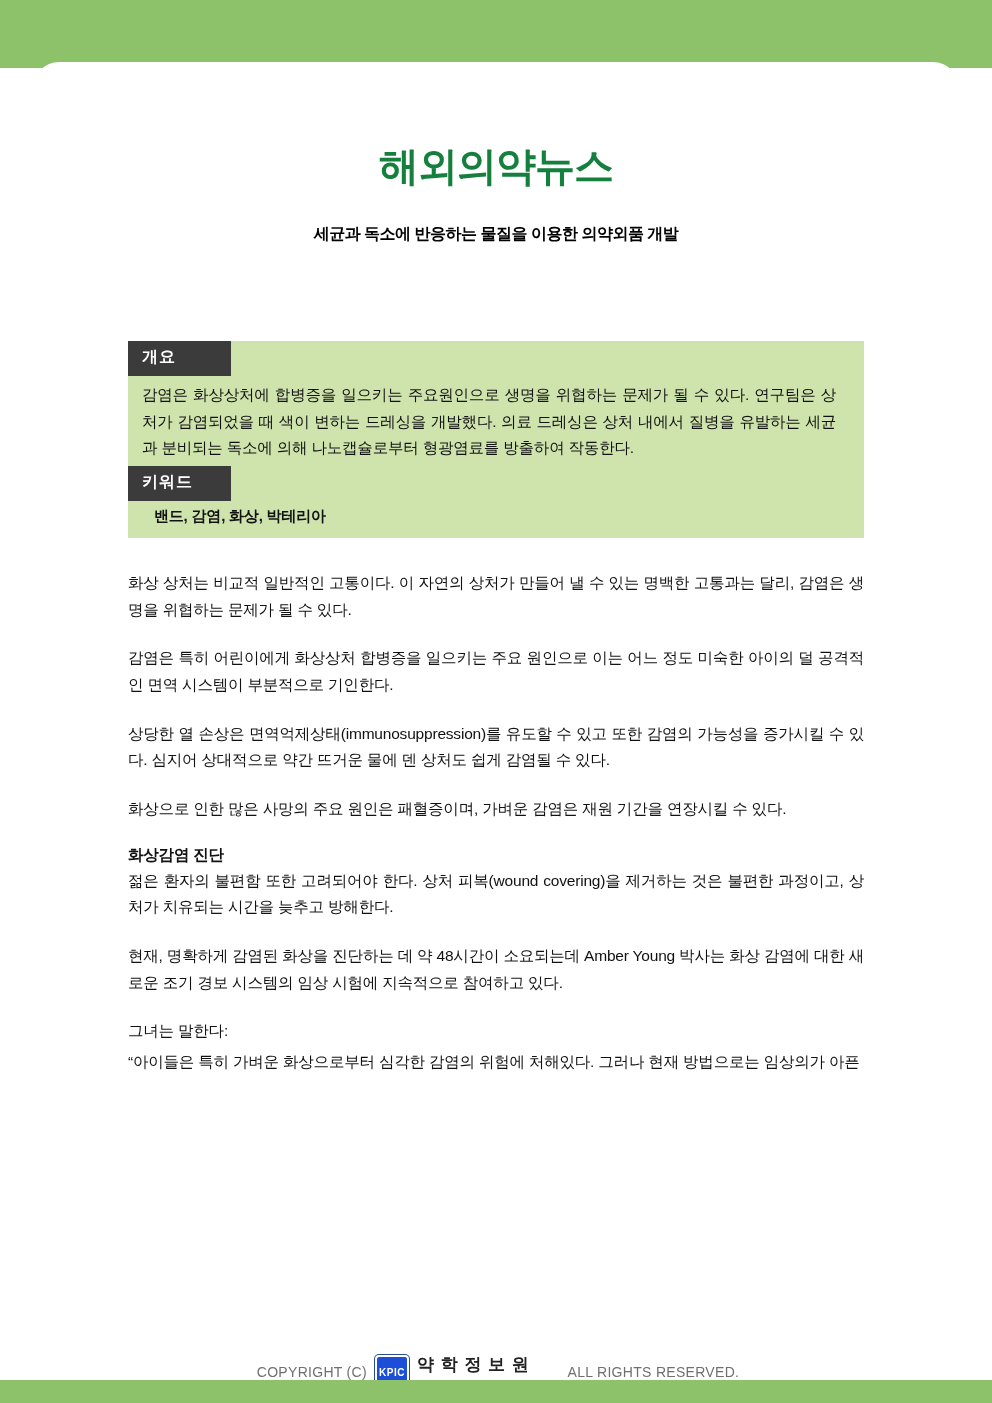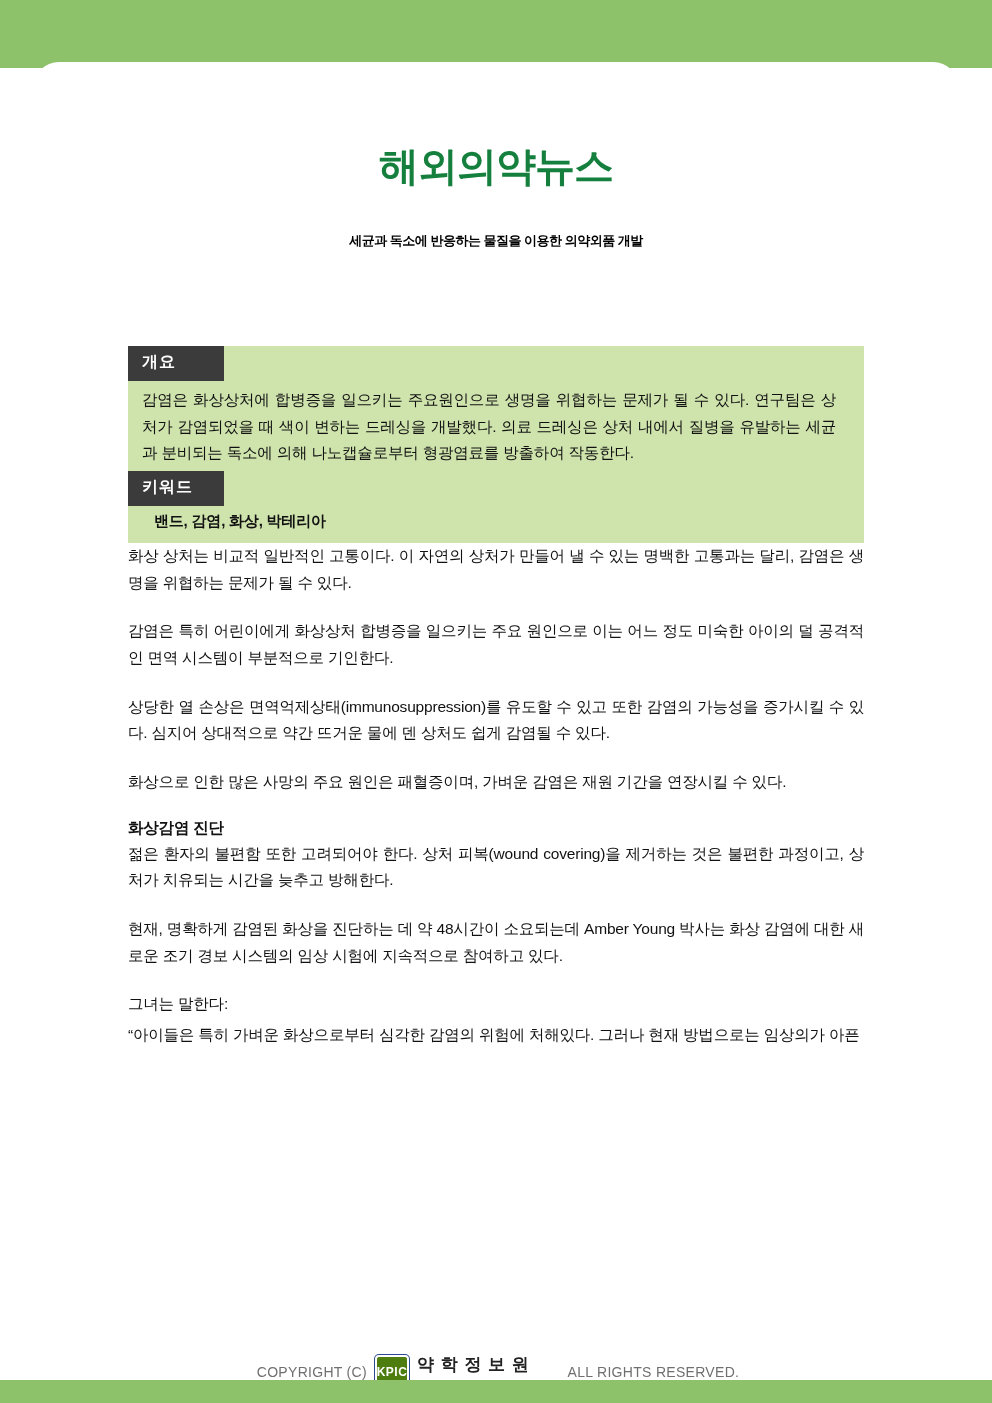--- a/index.html
+++ b/index.html
@@ -48,61 +48,62 @@
   h1.doc-title {
     margin: 0;
     padding-top: 77px;
     text-align: center;
     font-size: 40px;
     font-weight: bold;
     letter-spacing: -1px;
     color: #15803d;
   }
   h2.doc-subtitle {
-    margin: 12px;
+    margin: 4px;
     padding-top: 26px;
     text-align: center;
-    font-size: 13px;
+    font-size: 16px;
     font-weight: bold;
     letter-spacing: -0.5px;
     color: #000000;
   }
   .summary-box {
     margin-top: 96px;
     background: #cfe3ac;
     padding: 0 0 10px 0;
     position: relative;
   }
   .label-tag {
     display: inline-block;
     background: #3b3b3b;
     color: #ffffff;
     font-size: 16px;
     font-weight: bold;
-    padding: 6px 22px 8px 14px;
+    padding: 6px 29px 8px 14px;
     letter-spacing: 1px;
     min-width: 60px;
   }
   .summary-text {
     padding: 6px 28px 4px 14px;
     font-size: 15.5px;
     line-height: 1.72;
     text-align: justify;
     color: #111111;
     letter-spacing: -0.2px;
   }
   .keyword-text {
     padding: 6px 14px 2px 18px;
     font-size: 15px;
     font-weight: bold;
     color: #111111;
     letter-spacing: -0.2px;
     margin-left: 8px;
   }
   .body-copy {
+    margin-top: 32px;
   }
   p.para {
     margin: 0 0 22px 0;
     font-size: 15.5px;
     line-height: 1.72;
     text-align: justify;
     color: #111111;
     letter-spacing: -0.2px;
   }
   p.para.tight {
@@ -126,24 +127,24 @@
     letter-spacing: 0.3px;
   }
   .footer-row {
     display: inline-flex;
     align-items: center;
     gap: 8px;
   }
   .logo-mark {
     width: 30px;
     height: 30px;
-    background: #4d7c0f;
+    background: #1d4ed8;
     border-radius: 4px;
     color: #ffffff;
-    font-size: 12px;
+    font-size: 10px;
     font-weight: bold;
     display: flex;
     align-items: center;
     justify-content: center;
     letter-spacing: 0.5px;
     border: 2px solid #ffffff;
     box-shadow: 0 0 0 1px #2c4b8e;
   }
   .logo-text {
     display: flex;

